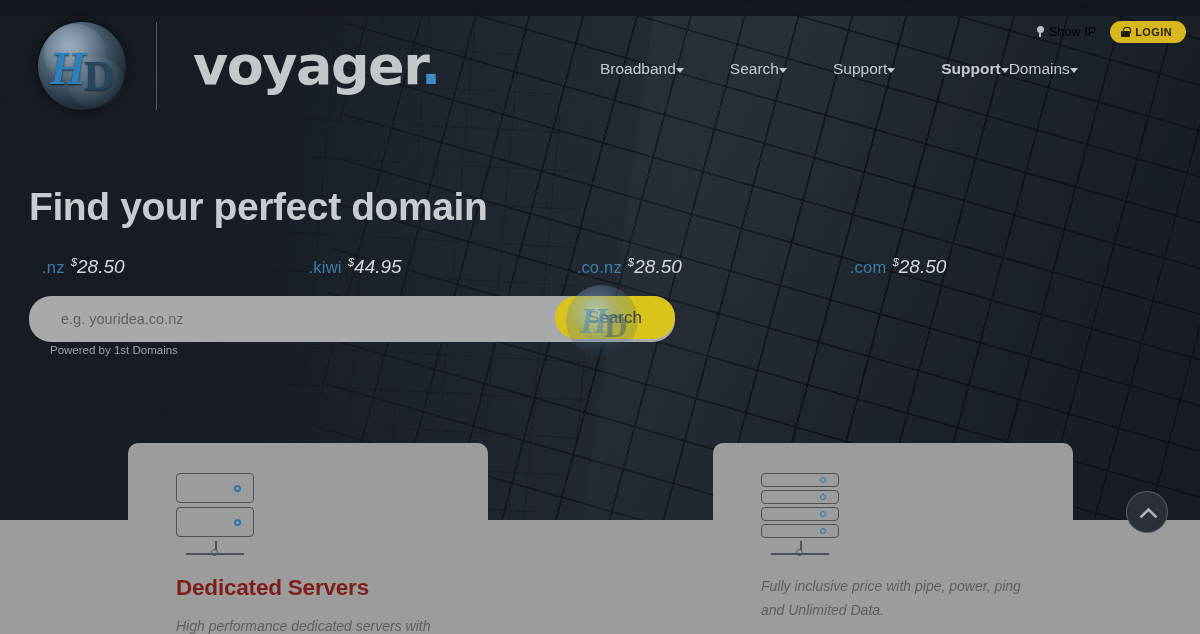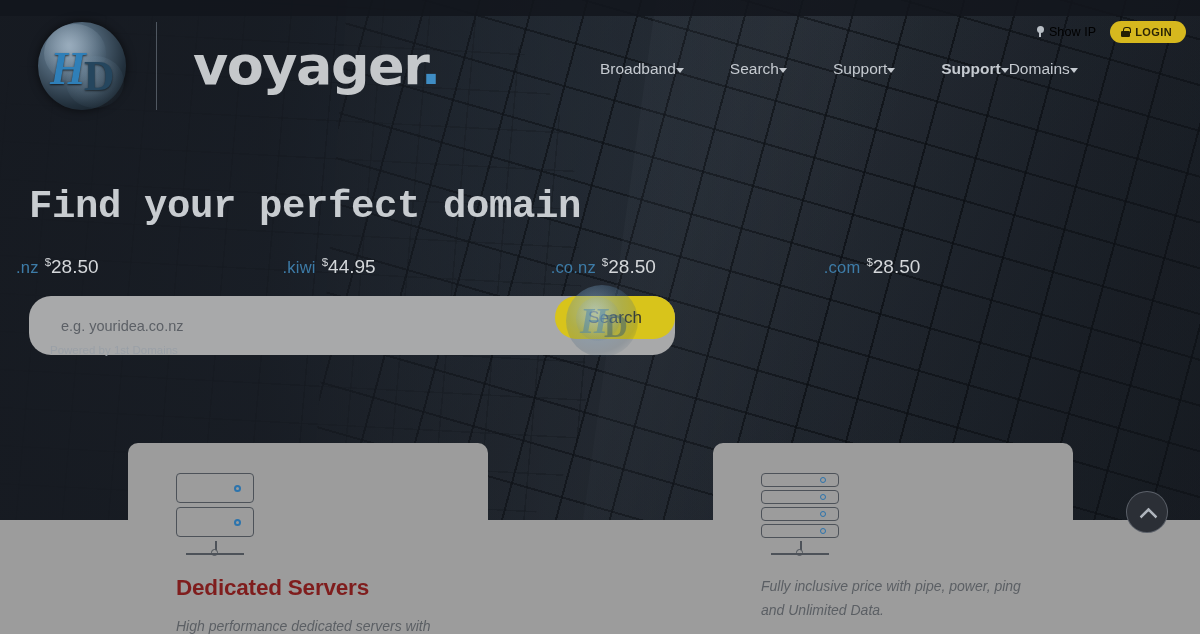--- a/index.html
+++ b/index.html
@@ -157,44 +157,44 @@
   .nav-item:nth-child(5) { margin-right:0; }
   .caret {
     width:0; height:0; border-left:4.5px solid transparent;
     border-right:4.5px solid transparent; border-top:5px solid #c5cad0;
     display:inline-block; margin-top:2px;
   }
 
   
   .hero-title {
     position:absolute; left:29px; top:185px; z-index:20;
-    color:#c8ccd0; font-size:39px; font-weight:bold; letter-spacing:-.4px;font-family:Liberation Mono, monospace;
+    color:#c8ccd0; font-size:39px; font-weight:bold; letter-spacing:-.4px;
   }
   .tlds {
-    position:absolute; left:16px; top:256px; z-index:20;
+    position:absolute; left:42px; top:256px; z-index:20;
     display:flex; align-items:flex-start;gap:40px;
   }
   .tld-group { display:flex; align-items:baseline; }
   .tld-name {
     color:#3d7ca8; font-size:16.5px; letter-spacing:.2px;
   }
   .tld-price {
-    color:#d4d7da; font-size:19px; margin-left:6px;
+    color:#d4d7da; font-size:19px; margin-left:6px;font-style:italic;
   }
   .tld-price .cur { font-size:11.5px; vertical-align:super; }
   .tld-gap-1 { width:104px; }
   .tld-gap-2 { width:95px; }
   .tld-gap-3 { width:88px; }
 
   .searchrow {
     position:absolute; left:29px; top:296px; z-index:20;
     width:646px; height:43px;
   }
   .search-input {
-    position:absolute; left:0; top:0; width:646px; height:59px;
+    position:absolute; left:0; top:0; width:646px; height:46px;
     border-radius:22px; border:none; outline:none;
     background:#a8a9aa;
     font-family:"Liberation Sans", sans-serif;
     font-size:14.5px; color:#3d4045;
     padding:0 120px 0 32px;
   }
   .search-input::placeholder { color:#5c6066; }
   .search-btn {
     position:absolute; right:0; top:0; width:120px; height:43px;
     border-radius:22px; border:none; cursor:pointer;

